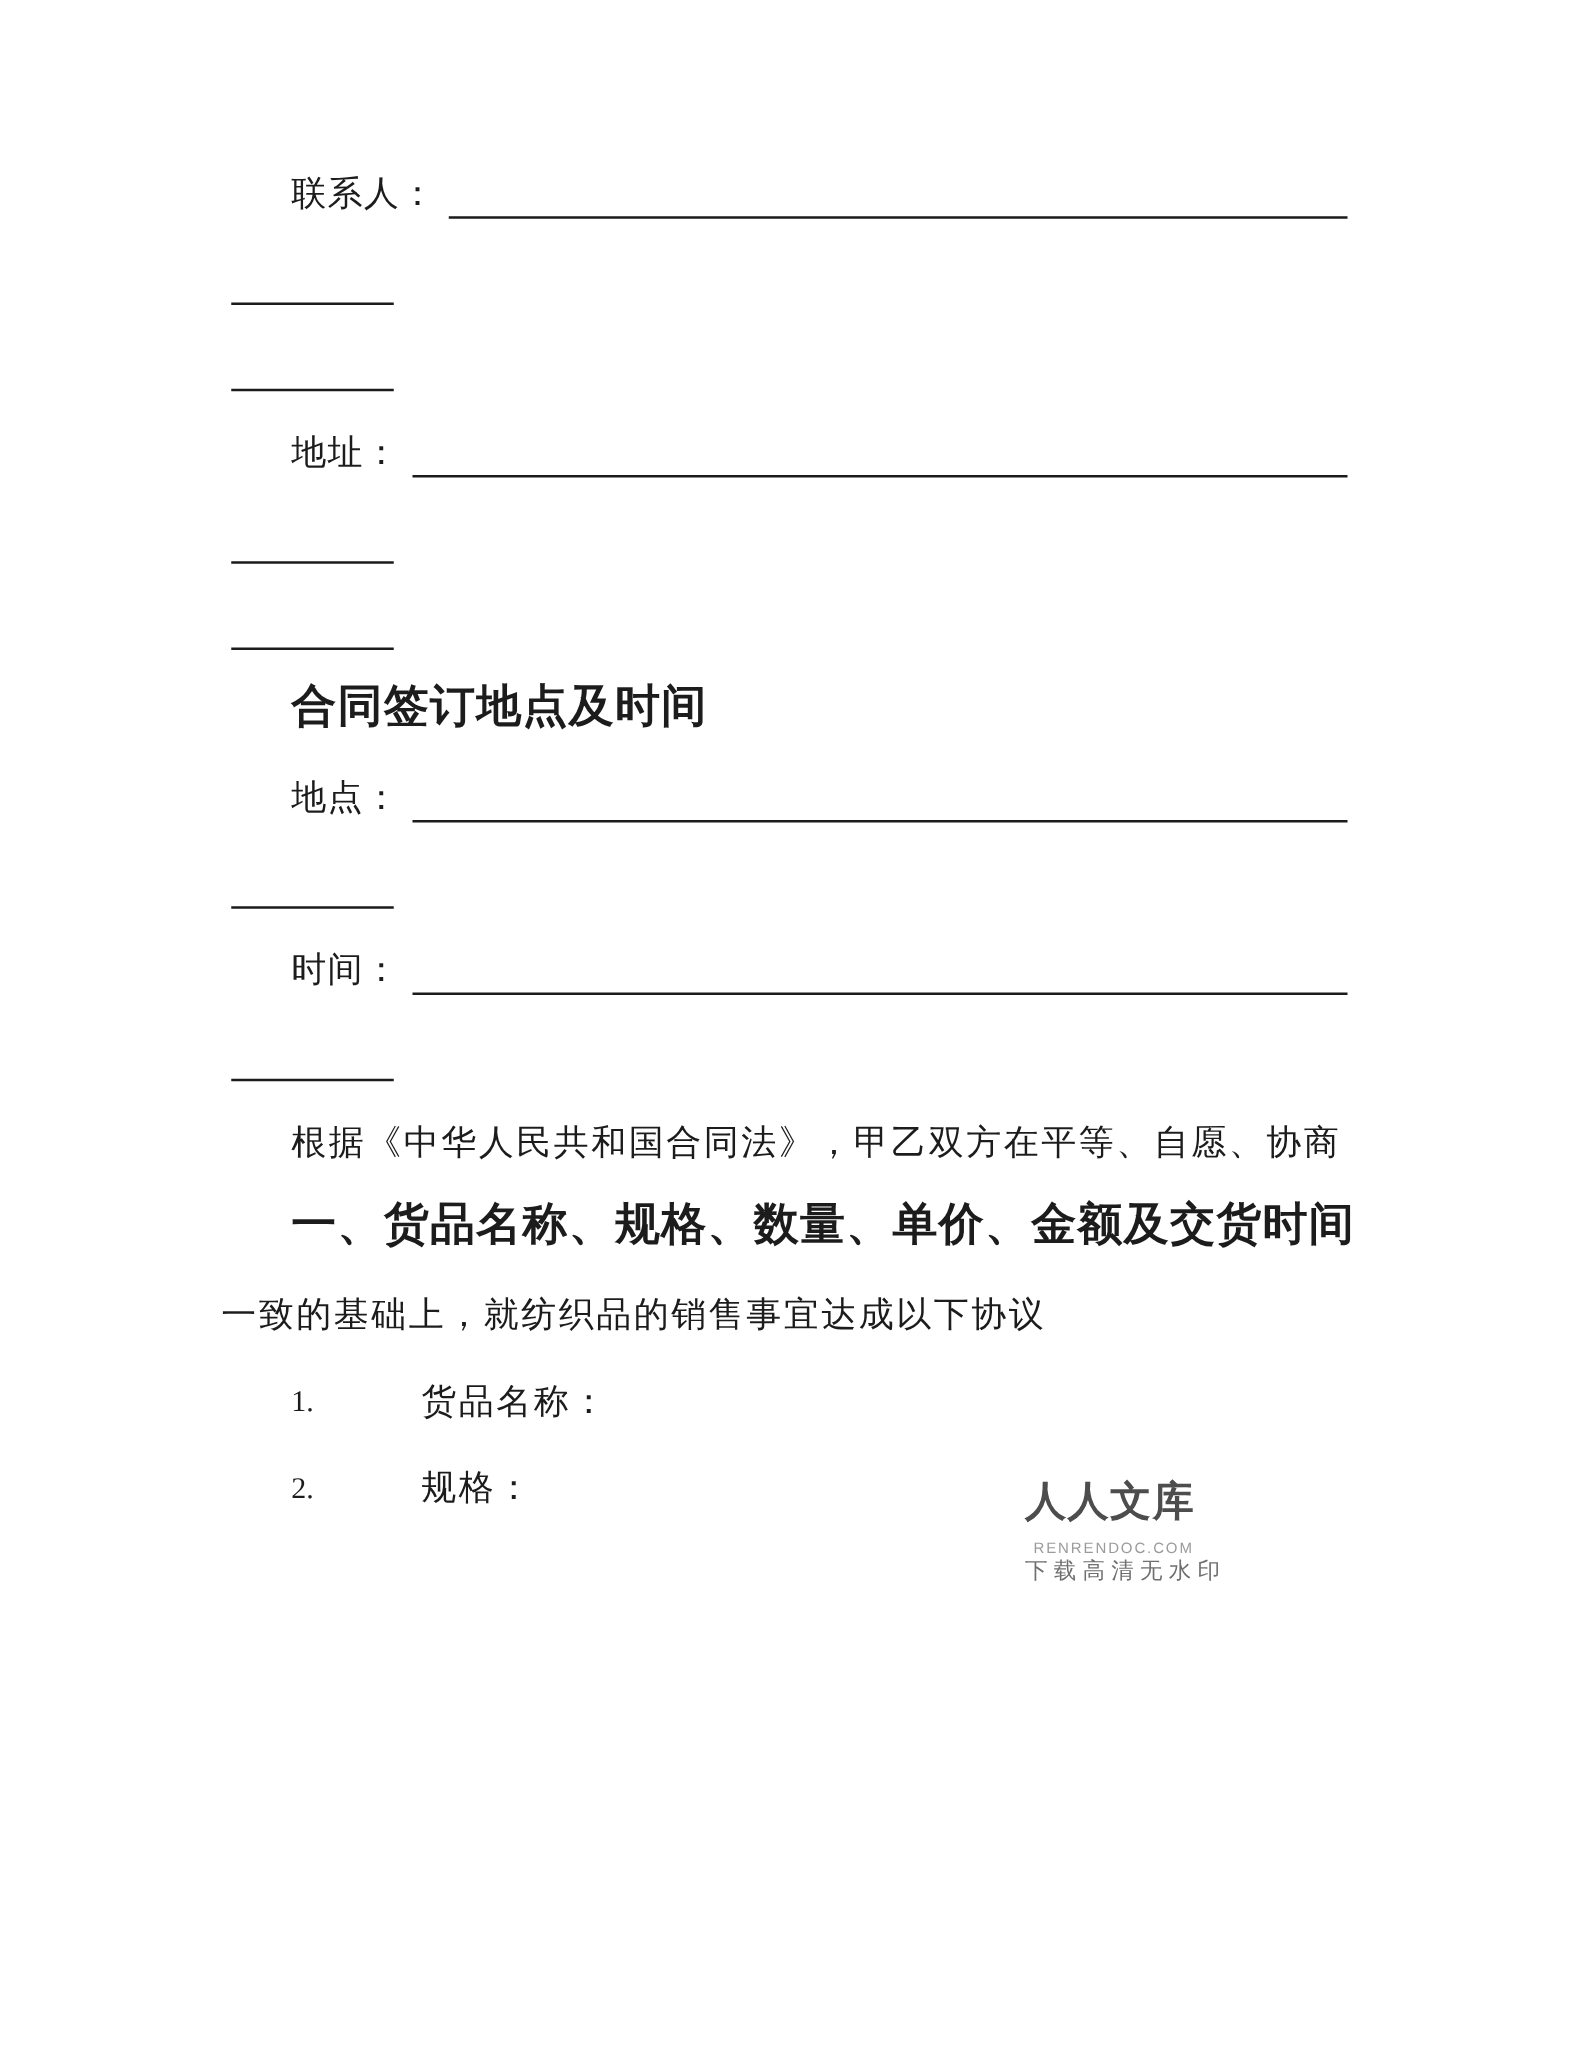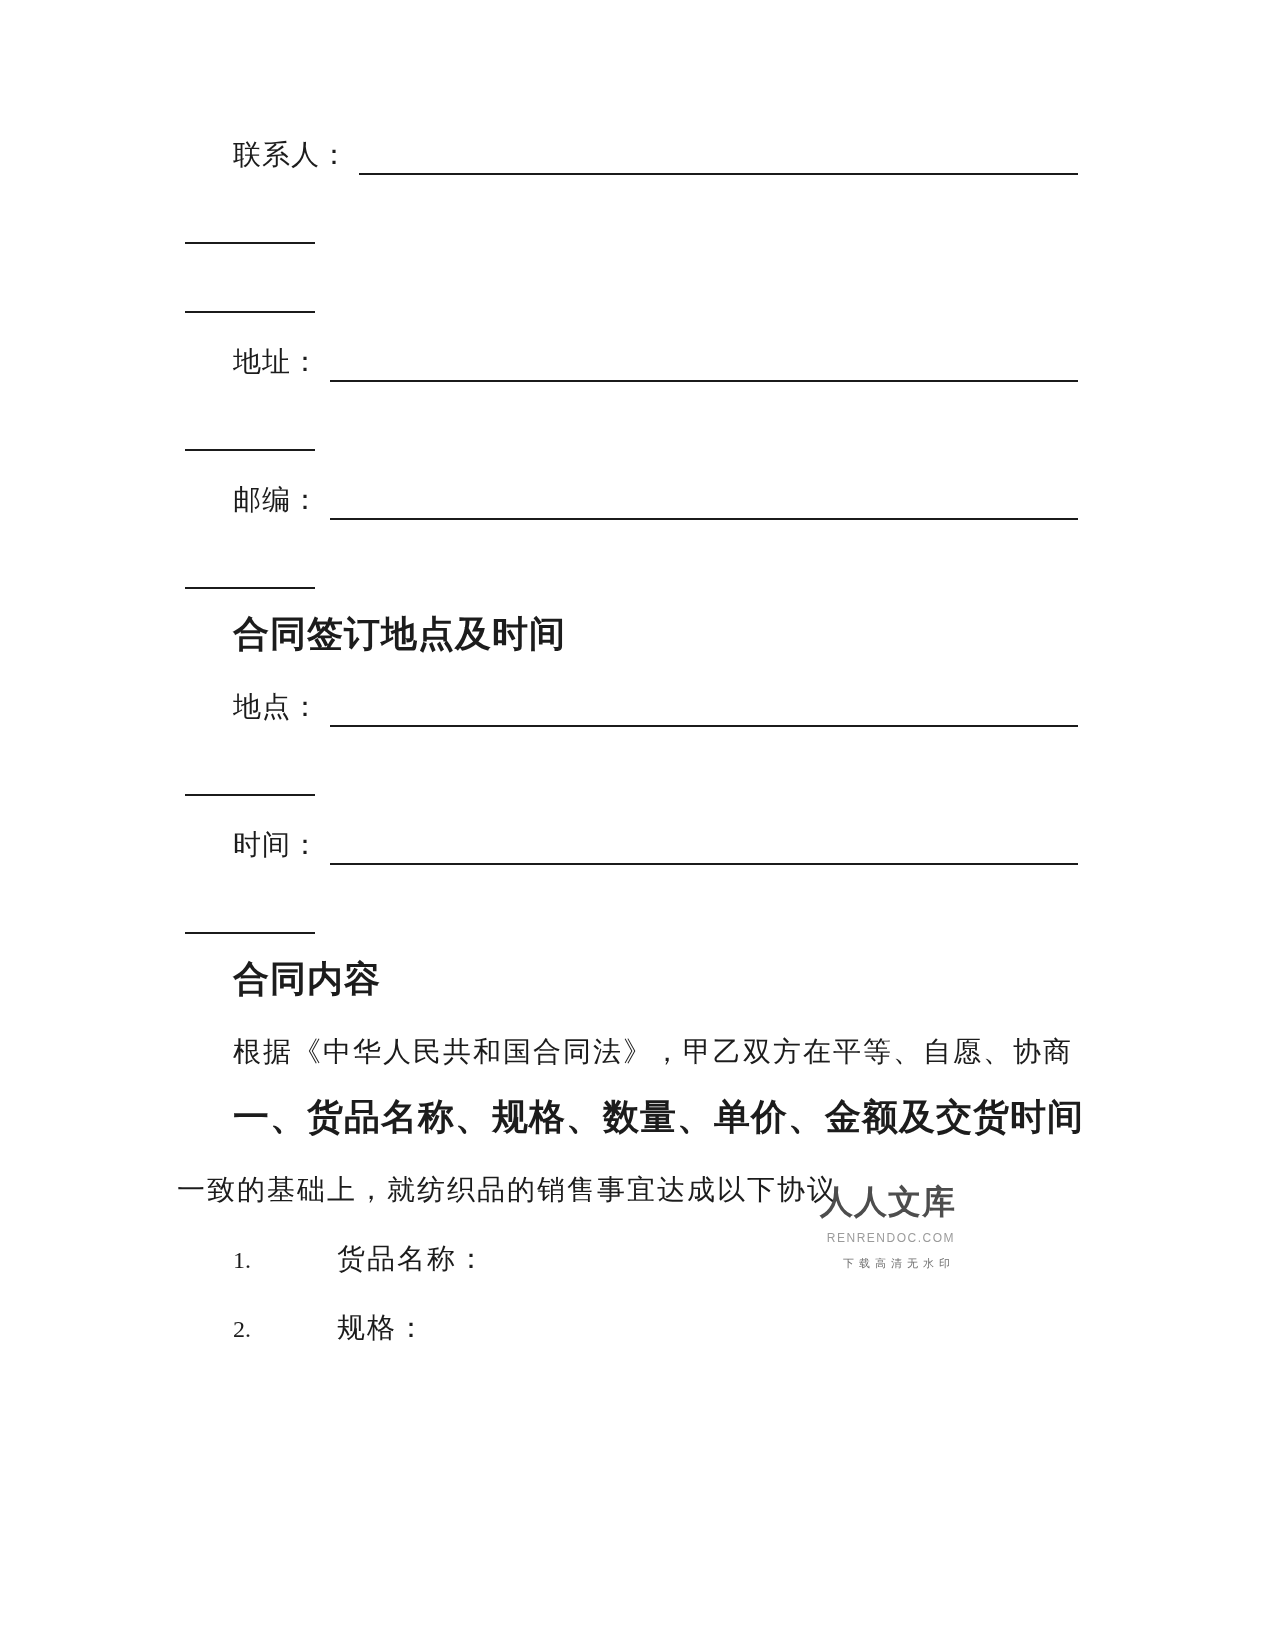--- a/index.html
+++ b/index.html
@@ -94,22 +94,22 @@
     white-space: nowrap;
   }
   .wm-domain {
     margin-top: 13px;
     font-size: 12px;
     letter-spacing: 1.5px;
     color: var(--wm-domain-color, #9b9b9b);
     white-space: nowrap;
   }
   .wm-tagline {
-    margin-top: 14px;
-    font-size: 11px;
+    margin-top: 3px;
+    font-size: 18px;
     letter-spacing: 5px;
     color: var(--wm-tagline-color, #6f6f6f);
     white-space: nowrap;
   }
 </style>
 </head>
 <body>
 
 <div class="page">
   <div class="content">
@@ -127,24 +127,20 @@
     </div>
 
     <div class="row indent">
       <span class="field-label">地址：</span>
       <span class="fill-line"></span>
     </div>
     <div class="row">
       <span class="short-line"></span>
     </div>
 
-    <div class="row indent">
-      <span class="field-label">邮编：</span>
-      <span class="fill-line"></span>
-    </div>
     <div class="row">
       <span class="short-line"></span>
     </div>
 
     <div class="row indent">
       <span class="heading-text">合同签订地点及时间</span>
     </div>
 
     <div class="row indent">
       <span class="field-label">地点：</span>
@@ -155,23 +151,20 @@
     </div>
 
     <div class="row indent">
       <span class="field-label">时间：</span>
       <span class="fill-line"></span>
     </div>
     <div class="row">
       <span class="short-line"></span>
     </div>
 
-    <div class="row indent">
-      <span class="heading-text">合同内容</span>
-    </div>
 
     <div class="row indent">
       <span class="para-text">根据《中华人民共和国合同法》，甲乙双方在平等、自愿、协商</span>
     </div>
     <div class="row indent">
       <span class="heading-text">一、货品名称、规格、数量、单价、金额及交货时间</span>
     </div>
 
     <div class="row">
       <span class="para-text">一致的基础上，就纺织品的销售事宜达成以下协议</span>

